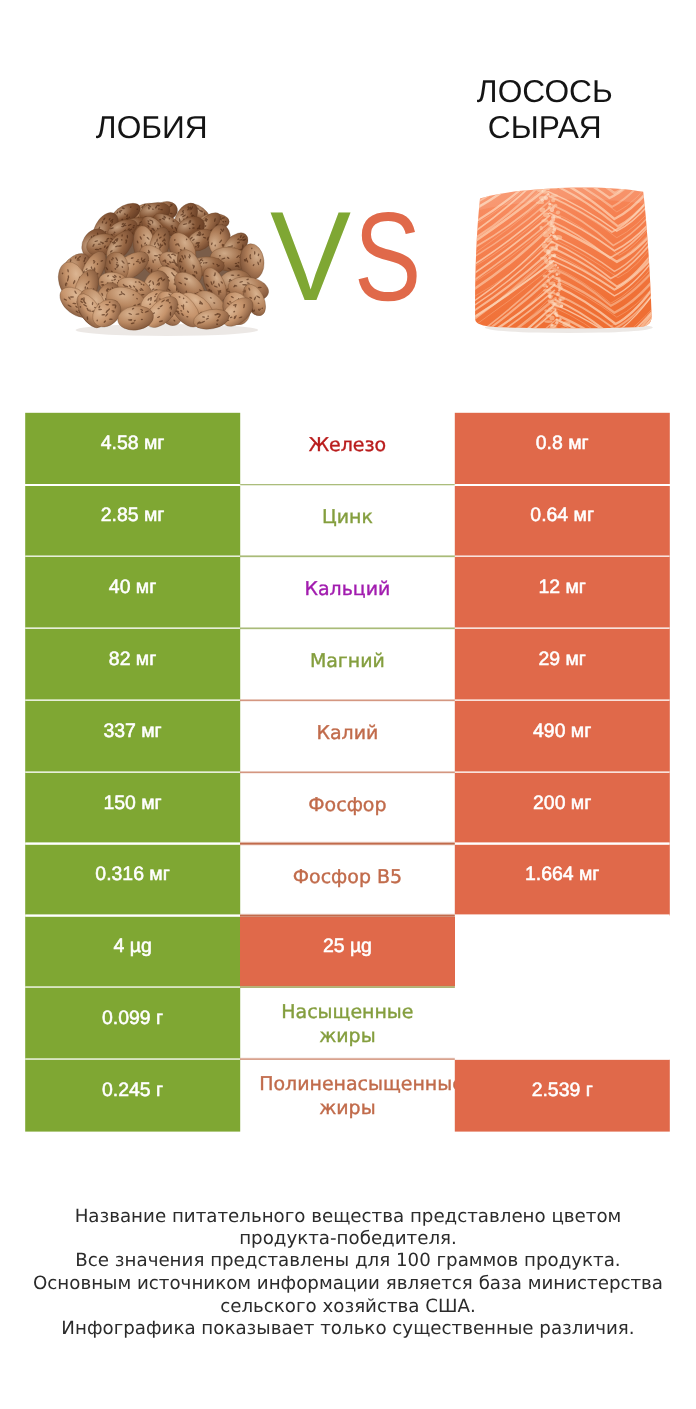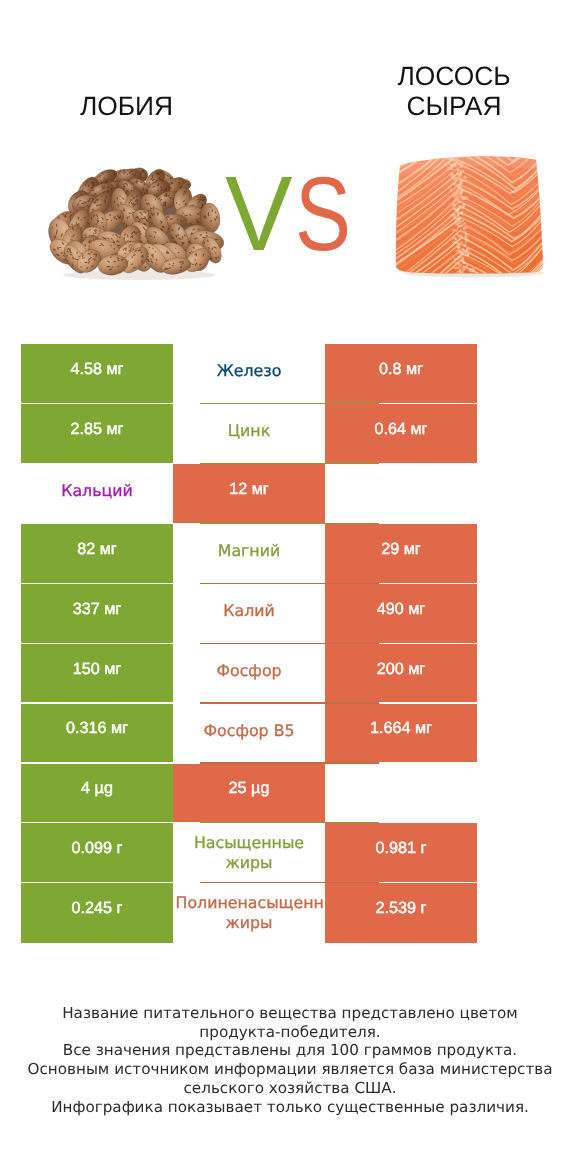--- a/index.html
+++ b/index.html
@@ -28,21 +28,21 @@
   .vsbox { position:absolute; left:0; top:0; width:580px; height:330px; z-index:3; }
   .vs-v, .vs-s { position:absolute; font-weight:400; line-height:1; }
   .vs-v { color:#7FA733; font-size:106px; left:225.2px; top:161px;
           transform:scaleX(0.955); transform-origin:left top; }
   .vs-s { color:#E0694A; font-size:105px; left:294.8px; top:162px;
           transform:scaleX(0.80); transform-origin:left top; }
 
   
   .table { position:absolute; left:21px; top:343.7px; width:537px; }
   .row { display:flex; height:59.9px; position:relative; }
-  .cell { width:152px; box-sizing:border-box;
+  .cell { width:179px; box-sizing:border-box;
           display:flex; align-items:center; justify-content:center; }
   .cell.val { color:#ffffff; font-family:"Liberation Sans", sans-serif;
               font-size:16.2px; font-weight:400; -webkit-text-stroke:0.45px #ffffff;
               padding-bottom:8px; }
   .cell.mid { background:#ffffff; text-align:center; line-height:19.6px;
               font-family:"DejaVu Sans", sans-serif; font-size:15.8px; font-weight:400;
               -webkit-text-stroke:0.32px currentColor;
               padding:0 16px 5px 16px; }
   .cell.mid.two { padding:16px 16px 16px 16px;align-items:center; }
   .cell.mid > span { display:block; width:147px; }
@@ -1528,35 +1528,36 @@
       </svg>
   </div>
   <div class="vsbox">
     <span class="vs-v">V</span>
     <span class="vs-s">S</span>
   </div>
 
   <div class="table">
       <div class="row">
         <div class="cell val lft">4.58 мг</div>
-        <div class="cell mid" style="color: #0c4a6e;">
+        <div class="cell mid" style="color: #b91c1c;">
           <span>Железо</span>
         </div>
         <div class="cell val rgt">0.8 мг</div>
       </div>
       <div class="row">
         <div class="cell val lft">2.85 мг</div>
         <div class="cell mid" style="color: rgb(132, 158, 62);">
           <span>Цинк</span>
         </div>
         <div class="cell val rgt">0.64 мг</div>
         <div class="divider"></div>
         <div class="divider-mid" style="background: rgb(132, 158, 62);"></div>
       </div>
       <div class="row">
+        <div class="cell val lft">40 мг</div>
         <div class="cell mid" style="color: #a21caf;">
           <span>Кальций</span>
         </div>
         <div class="cell val rgt">12 мг</div>
         <div class="divider"></div>
         <div class="divider-mid" style="background: rgb(132, 158, 62);"></div>
       </div>
       <div class="row">
         <div class="cell val lft">82 мг</div>
         <div class="cell mid" style="color: rgb(132, 158, 62);">
@@ -1597,21 +1598,20 @@
         <div class="cell val lft">4 µg</div>
         <div class="cell val rgt">25 µg</div>
         <div class="divider"></div>
         <div class="divider-mid" style="background: rgb(193, 107, 75);"></div>
       </div>
       <div class="row">
         <div class="cell val lft">0.099 г</div>
         <div class="cell mid two" style="color: rgb(132, 158, 62);">
           <span>Насыщенные жиры</span>
         </div>
-        <div class="cell val rgt">0.981 г</div>
         <div class="divider"></div>
         <div class="divider-mid" style="background: rgb(132, 158, 62);"></div>
       </div>
       <div class="row">
         <div class="cell val lft">0.245 г</div>
         <div class="cell mid two" style="color: rgb(193, 107, 75);">
           <span>Полиненасыщенные жиры</span>
         </div>
         <div class="cell val rgt">2.539 г</div>
         <div class="divider"></div>

